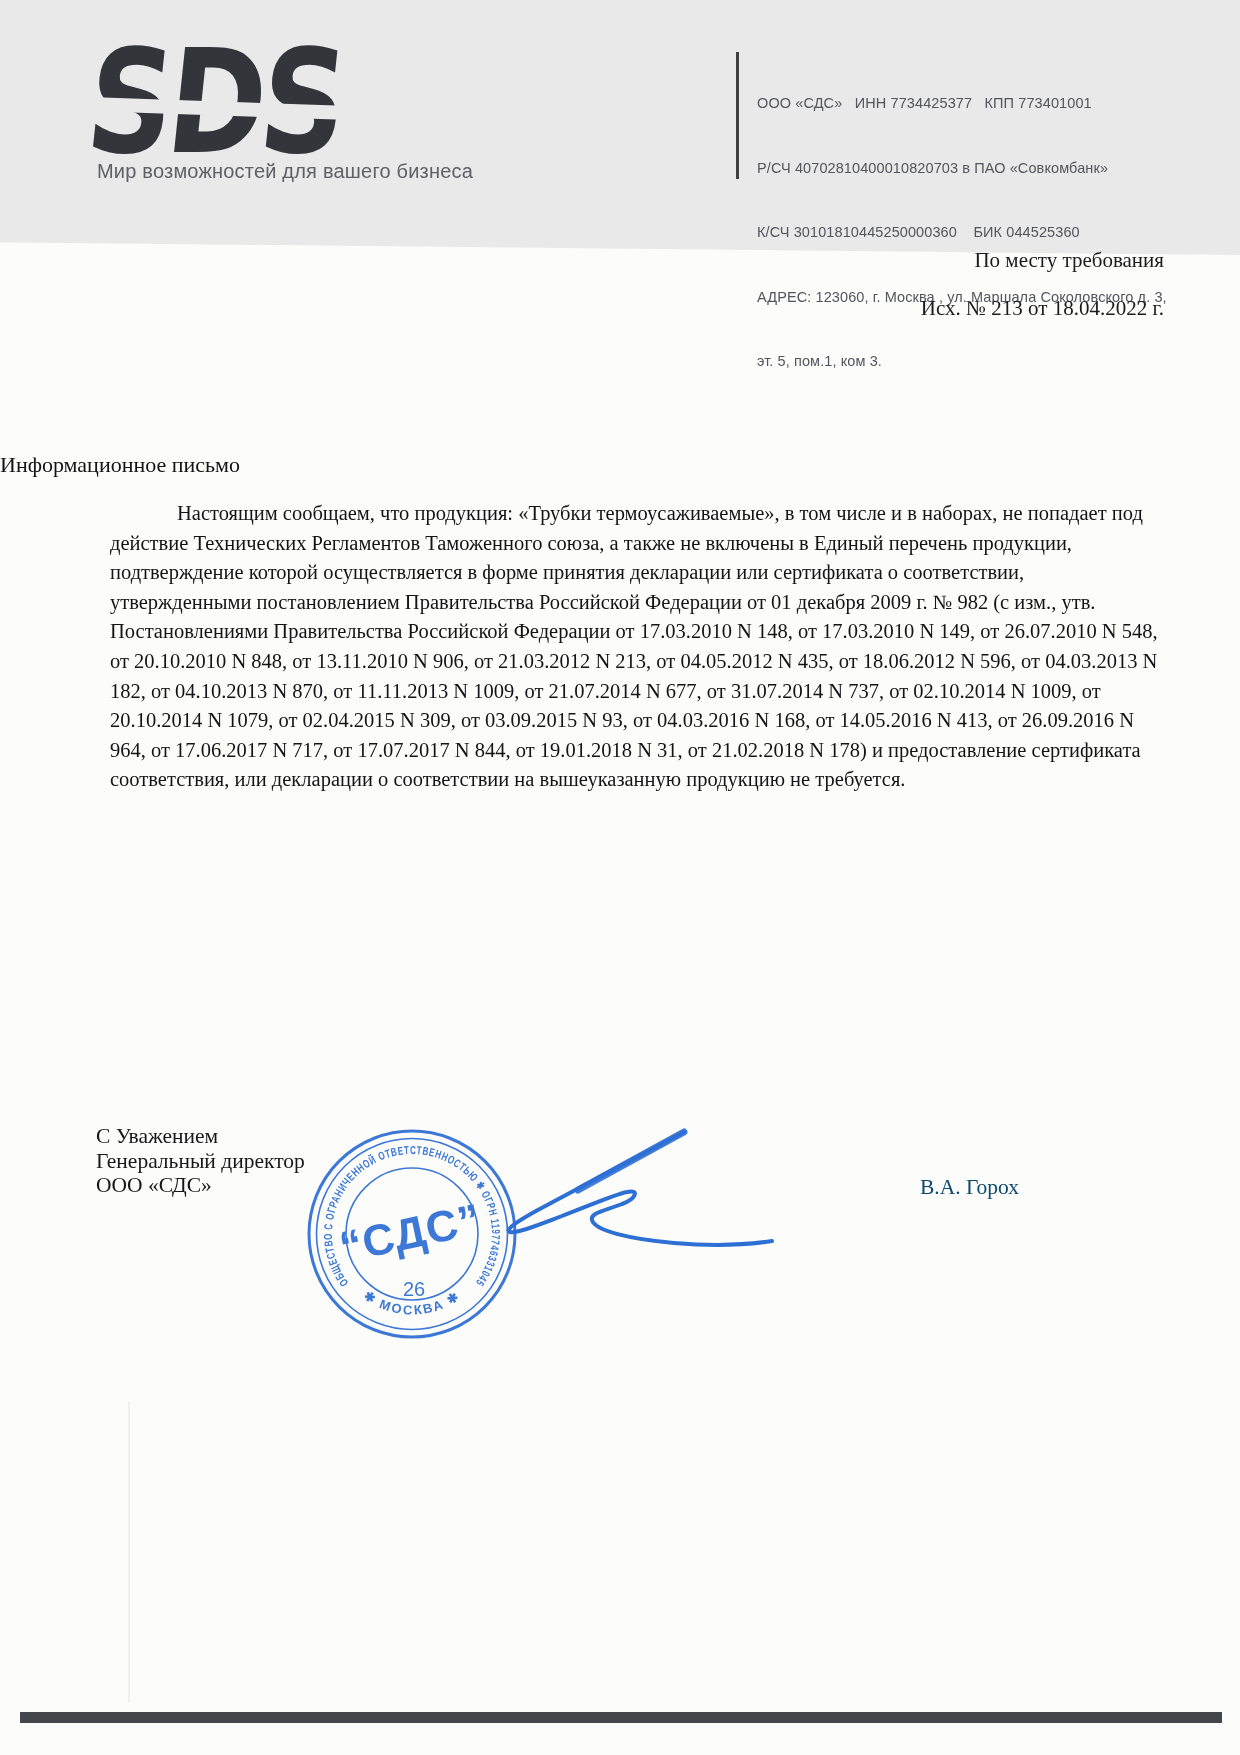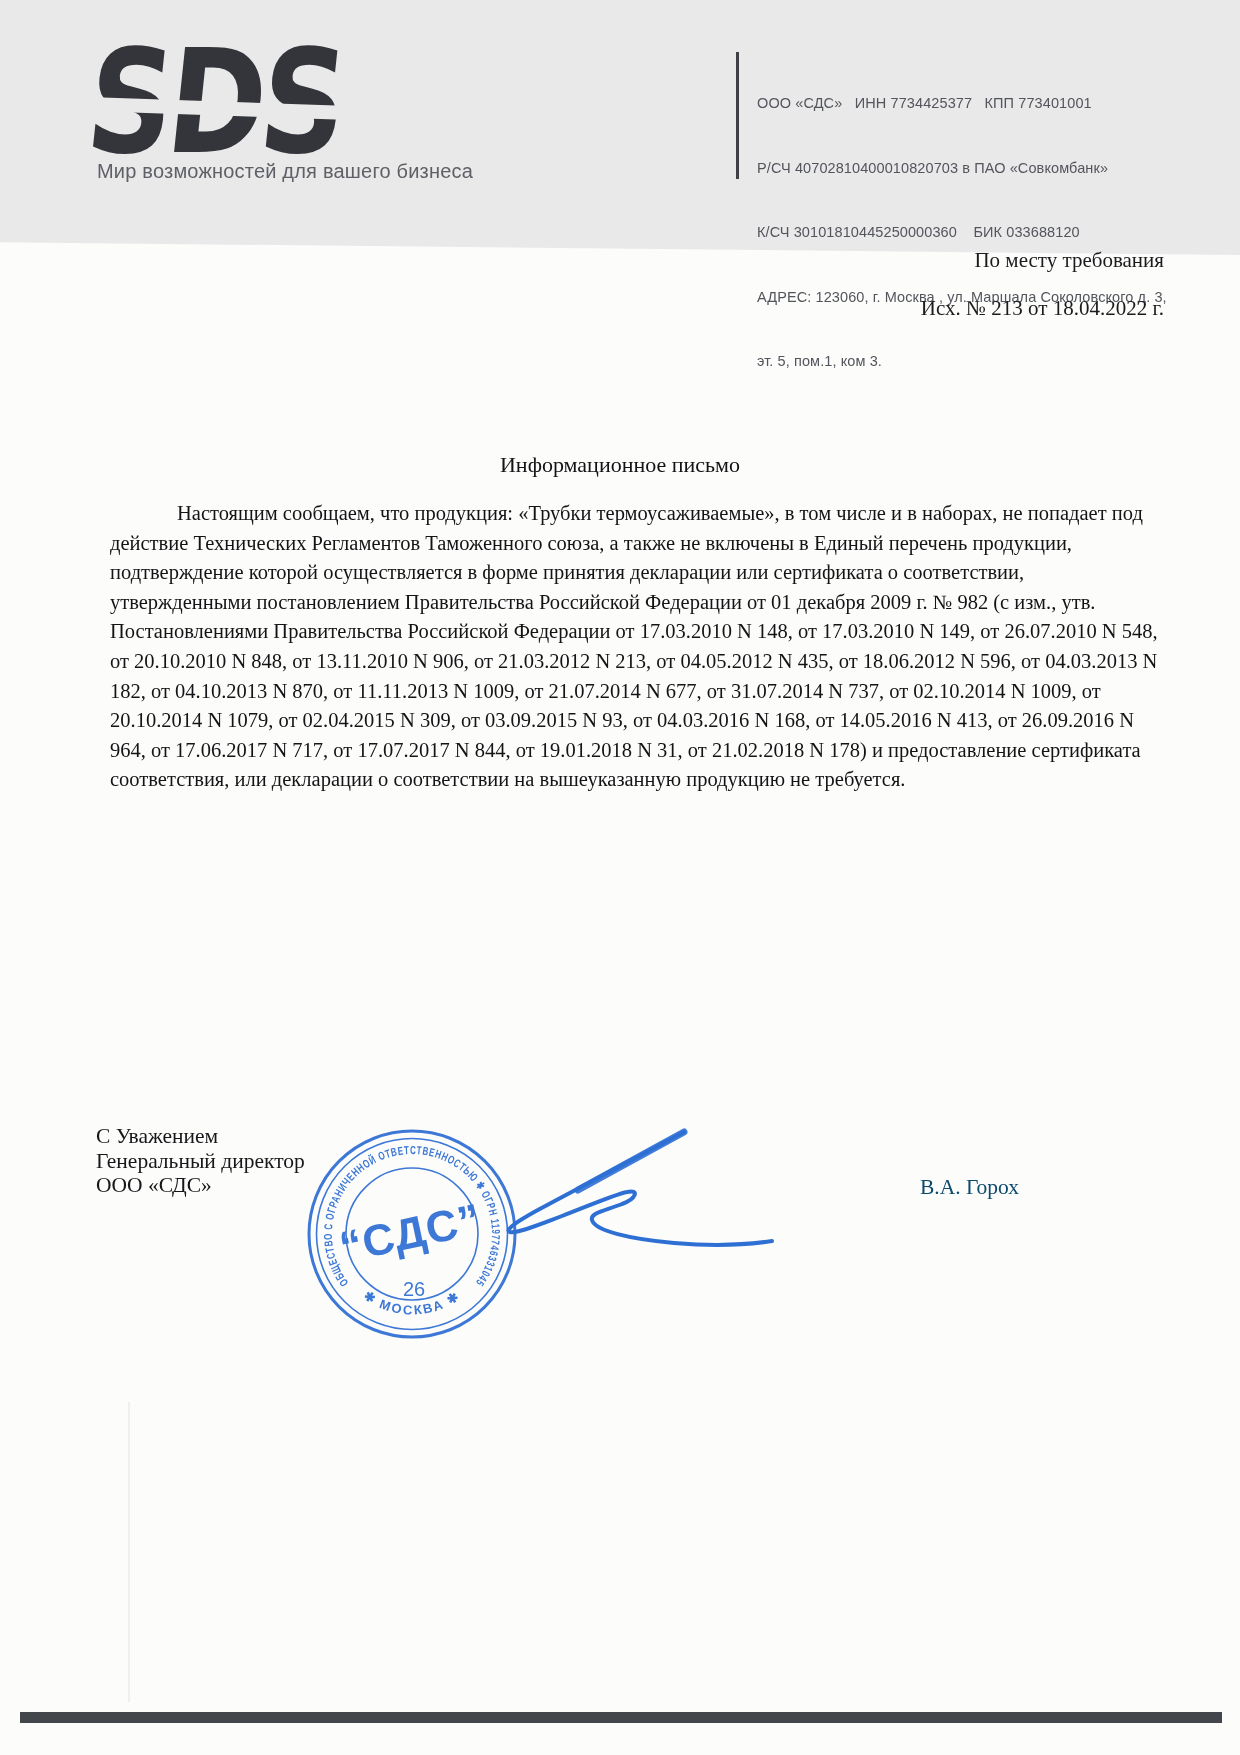--- a/index.html
+++ b/index.html
@@ -39,21 +39,21 @@
   }
   
   .header-right {
     position:absolute; right:76px; top:248px; text-align:right;
     color:#1b1b1d;
   }
   .recipient { font-size:21px; }
   .reference { font-size:21px; margin-top:23px; }
   
   .doc-title {
-    position:absolute; left:0; top:452px; width:1240px; text-align:center;
+    position:absolute; left:0; top:452px; width:1240px; 
     font-size:22px; color:#131315;
   }
   
   .body-text {
     position:absolute; left:110px; top:499px; width:1058px;
     font-size:20.5px; line-height:29.6px; color:#141416;
   }
   .para1 { text-indent:67px; margin:0; }
   .para2 { margin:38px 0 0 0; }
   
@@ -82,21 +82,21 @@
     <div class="logo-sds">SDS</div>
     <div class="logo-slash"></div>
   </div>
   <div class="logo-tagline">Мир возможностей для вашего бизнеса</div>
 
   <div class="divider-v"></div>
 
   <div class="company-info">
     <div>ООО «СДС»   ИНН 7734425377   КПП 773401001</div>
     <div>Р/СЧ 40702810400010820703 в ПАО «Совкомбанк»</div>
-    <div>К/СЧ 30101810445250000360    БИК 033688120</div>
+    <div>К/СЧ 30101810445250000360    БИК 044525360</div>
     <div>АДРЕС: 123060, г. Москва , ул. Маршала Соколовского д. 3,</div>
     <div>эт. 5, пом.1, ком 3.</div>
   </div>
 
   <div class="header-right">
     <div class="recipient">По месту требования</div>
     <div class="reference">Исх. № 213 от 18.04.2022 г.</div>
   </div>
 
   <div class="doc-title">Информационное письмо</div>

